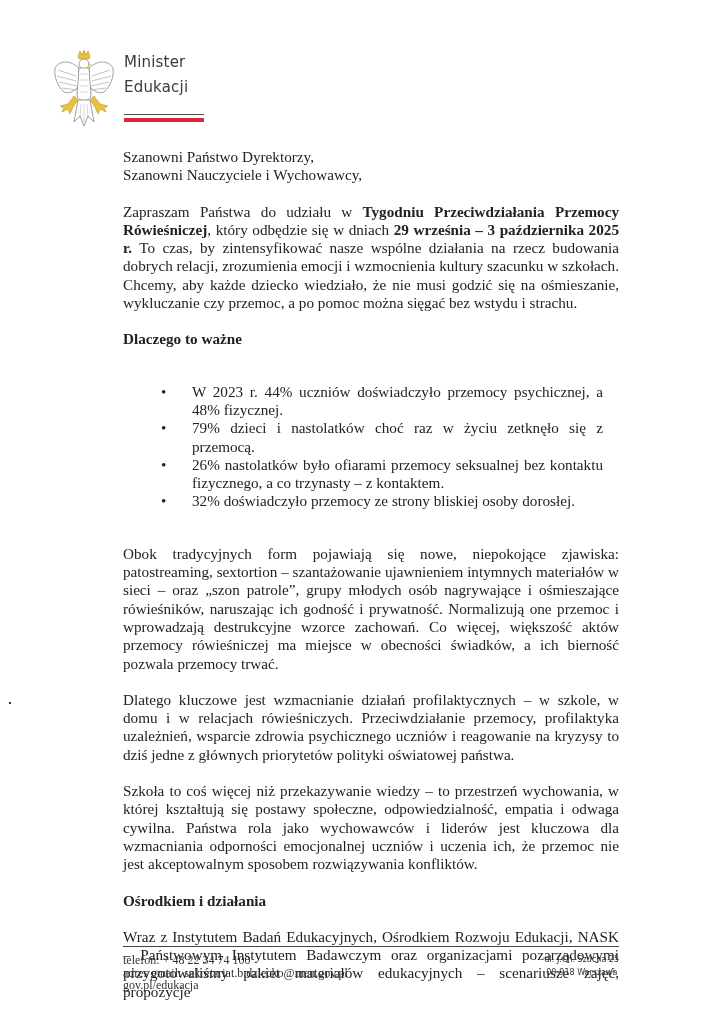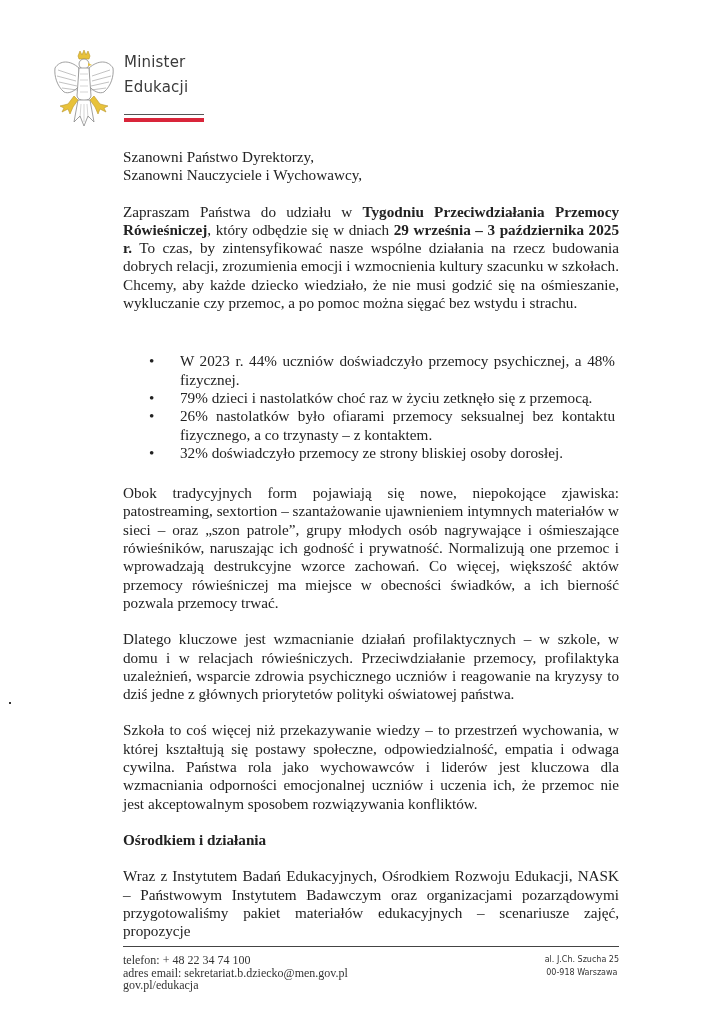--- a/index.html
+++ b/index.html
@@ -8,21 +8,21 @@
   .eagle { position: absolute; left: 0; top: 0; width: 64px; height: 78px; }
   .brand { position: absolute; left: 72px; top: 0; font-family: "DejaVu Sans", sans-serif; font-size: 15px; line-height: 25px; color: #3a3a3a; letter-spacing: 0.2px; }
   .brand-line1 { position: absolute; left: 72px; top: 64px; width: 80px; height: 1px; background: #555; }
   .brand-line2 { position: absolute; left: 72px; top: 68px; width: 80px; height: 4px; background: #d9253a; }
   .content { position: absolute; left: 123px; top: 148px; width: 496px; font-size: 15.2px; line-height: 18.3px; }
   .content p { margin: 0; text-align: justify; }
   .date { margin-bottom: 18px !important; }
   .greeting { font-weight: normal; }
   .gap { height: 18px; }
   .heading { font-weight: bold; }
-  ul.bullets { margin: 4px; padding: 0; list-style: none; }
+  ul.bullets { margin: 16px; padding: 0; list-style: none; }
   ul.bullets li { position: relative; padding-left: 53px; text-align: justify; }
   ul.bullets li::before { content: "•"; position: absolute; left: 22px; top: 0; }
   .footer-rule { position: absolute; left: 123px; top: 946px; width: 496px; height: 1px; background: #444; }
   .footer-left { position: absolute; left: 123px; top: 954px; font-family: Liberation Serif, serif; font-size: 12px; line-height: 12.5px; color: #333; }
   .footer-right { position: absolute; right: 105px; top: 954px; font-family: "DejaVu Sans", sans-serif; font-size: 8px; line-height: 12.5px; color: #333; text-align: center; }
   .stray-dot { position: absolute; left: 9px; top: 702px; width: 2px; height: 2px; background: #333; }
   b { font-weight: bold; }
 </style>
 </head>
 <body>
@@ -62,20 +62,21 @@
   <div class="gap" style="height:0"></div>
   <p class="greeting">Szanowni Państwo Dyrektorzy,</p>
   <p class="greeting">Szanowni Nauczyciele i Wychowawcy,</p>
   <div class="gap"></div>
 
   <p>
     <span>Zapraszam Państwa do udziału w </span><b>Tygodniu Przeciwdziałania Przemocy Rówieśniczej</b><span>, który odbędzie się w dniach </span><b>29 września – 3 października 2025 r.</b><span> To czas, by zintensyfikować nasze wspólne działania na rzecz budowania dobrych relacji, zrozumienia emocji i wzmocnienia kultury szacunku w szkołach. Chcemy, aby każde dziecko wiedziało, że nie musi godzić się na ośmieszanie, wykluczanie czy przemoc, a po pomoc można sięgać bez wstydu i strachu.</span>
   </p>
   <div class="gap"></div>
 
+  <p class="heading">Dlaczego to ważne</p>
   <div class="gap"></div>
 
   <ul class="bullets">
     <li>W 2023 r. 44% uczniów doświadczyło przemocy psychicznej, a 48% fizycznej.</li>
     <li>79% dzieci i nastolatków choć raz w życiu zetknęło się z przemocą.</li>
     <li>26% nastolatków było ofiarami przemocy seksualnej bez kontaktu fizycznego, a co trzynasty – z kontaktem.</li>
     <li>32% doświadczyło przemocy ze strony bliskiej osoby dorosłej.</li>
   </ul>
   <div class="gap"></div>
 

